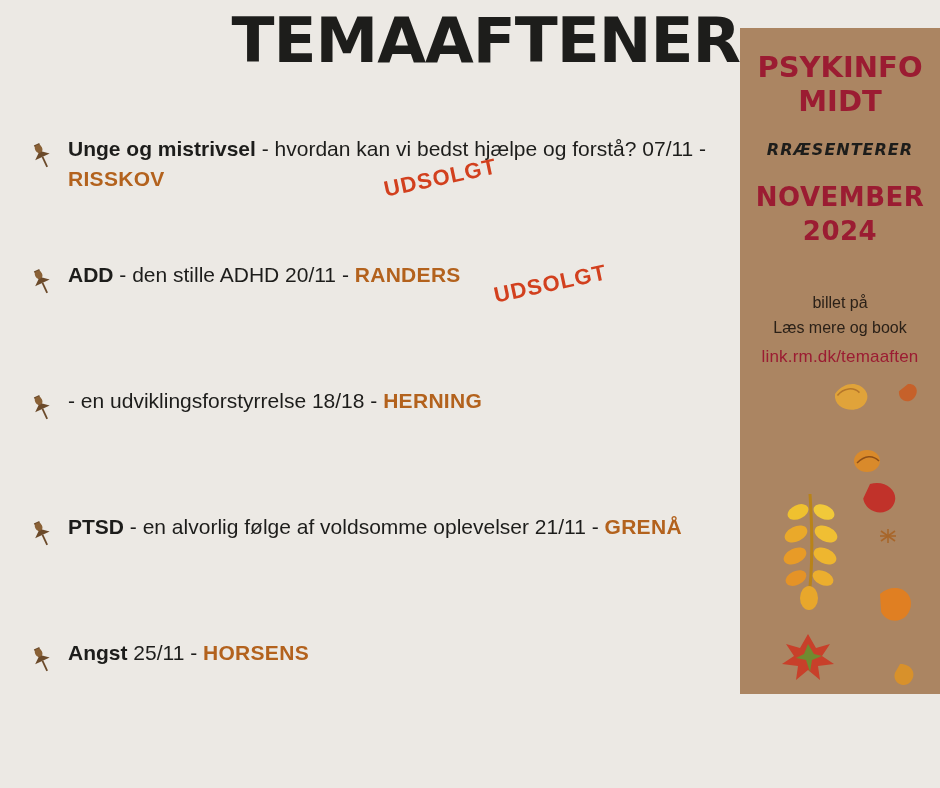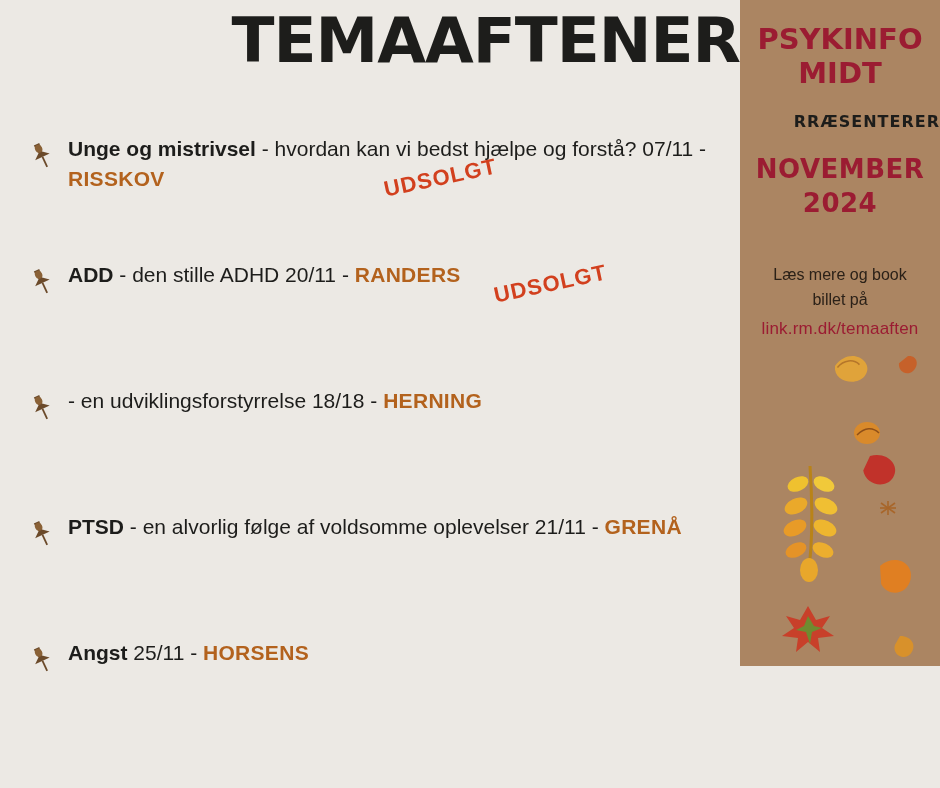--- a/index.html
+++ b/index.html
@@ -89,39 +89,41 @@
   .so1 { left: 315px; top: 28px; }
   .so2 { left: 425px; top: 8px; }
   .line2 { display: block; }
   
   .right {
     position: relative;
     width: 200px;
     height: 666px;
     background: #ab8562;
     overflow: hidden;
+    margin-top: 28px;
   }
   .brand {
     margin-top: 22px;
     text-align: center;
     font-family: "DejaVu Sans", sans-serif;
     font-weight: bold;
     font-size: 29px;
     line-height: 1.18;
     color: #9b1c32;
     letter-spacing: 0px;
   }
   .presents {
     margin-top: 22px;
-    text-align: right;
+    text-align: center;
     font-family: "DejaVu Sans", sans-serif;
     font-weight: bold;
     font-size: 16px;
     letter-spacing: 1px;
     color: #1d1d1b;
+    font-style: italic;
   }
   .month {
     margin-top: 22px;
     text-align: center;
     font-family: "DejaVu Sans", sans-serif;
     font-weight: bold;
     font-size: 26px;
     line-height: 1.3;
     color: #9b1c32;
     letter-spacing: 0.5px;
@@ -252,22 +254,22 @@
     </div>
 
     <div class="presents">RRÆSENTERER</div>
 
     <div class="month">
       <div>NOVEMBER</div>
       <div>2024</div>
     </div>
 
     <div class="booking">
+      <div>billet på</div>
       <div>Læs mere og book</div>
-      <div>billet på</div>
       <a class="link" href="#">link.rm.dk/temaaften</a>
     </div>
 
     <svg class="leaves" viewBox="0 0 200 330">
 
       <g transform="translate(168,20) rotate(20)">
         <path d="M0 0 C8 -4 14 4 10 12 C6 20 -4 18 -6 10 Z" fill="#c6612a"></path>
       </g>
 
       <g transform="translate(95,30) rotate(-15)">

